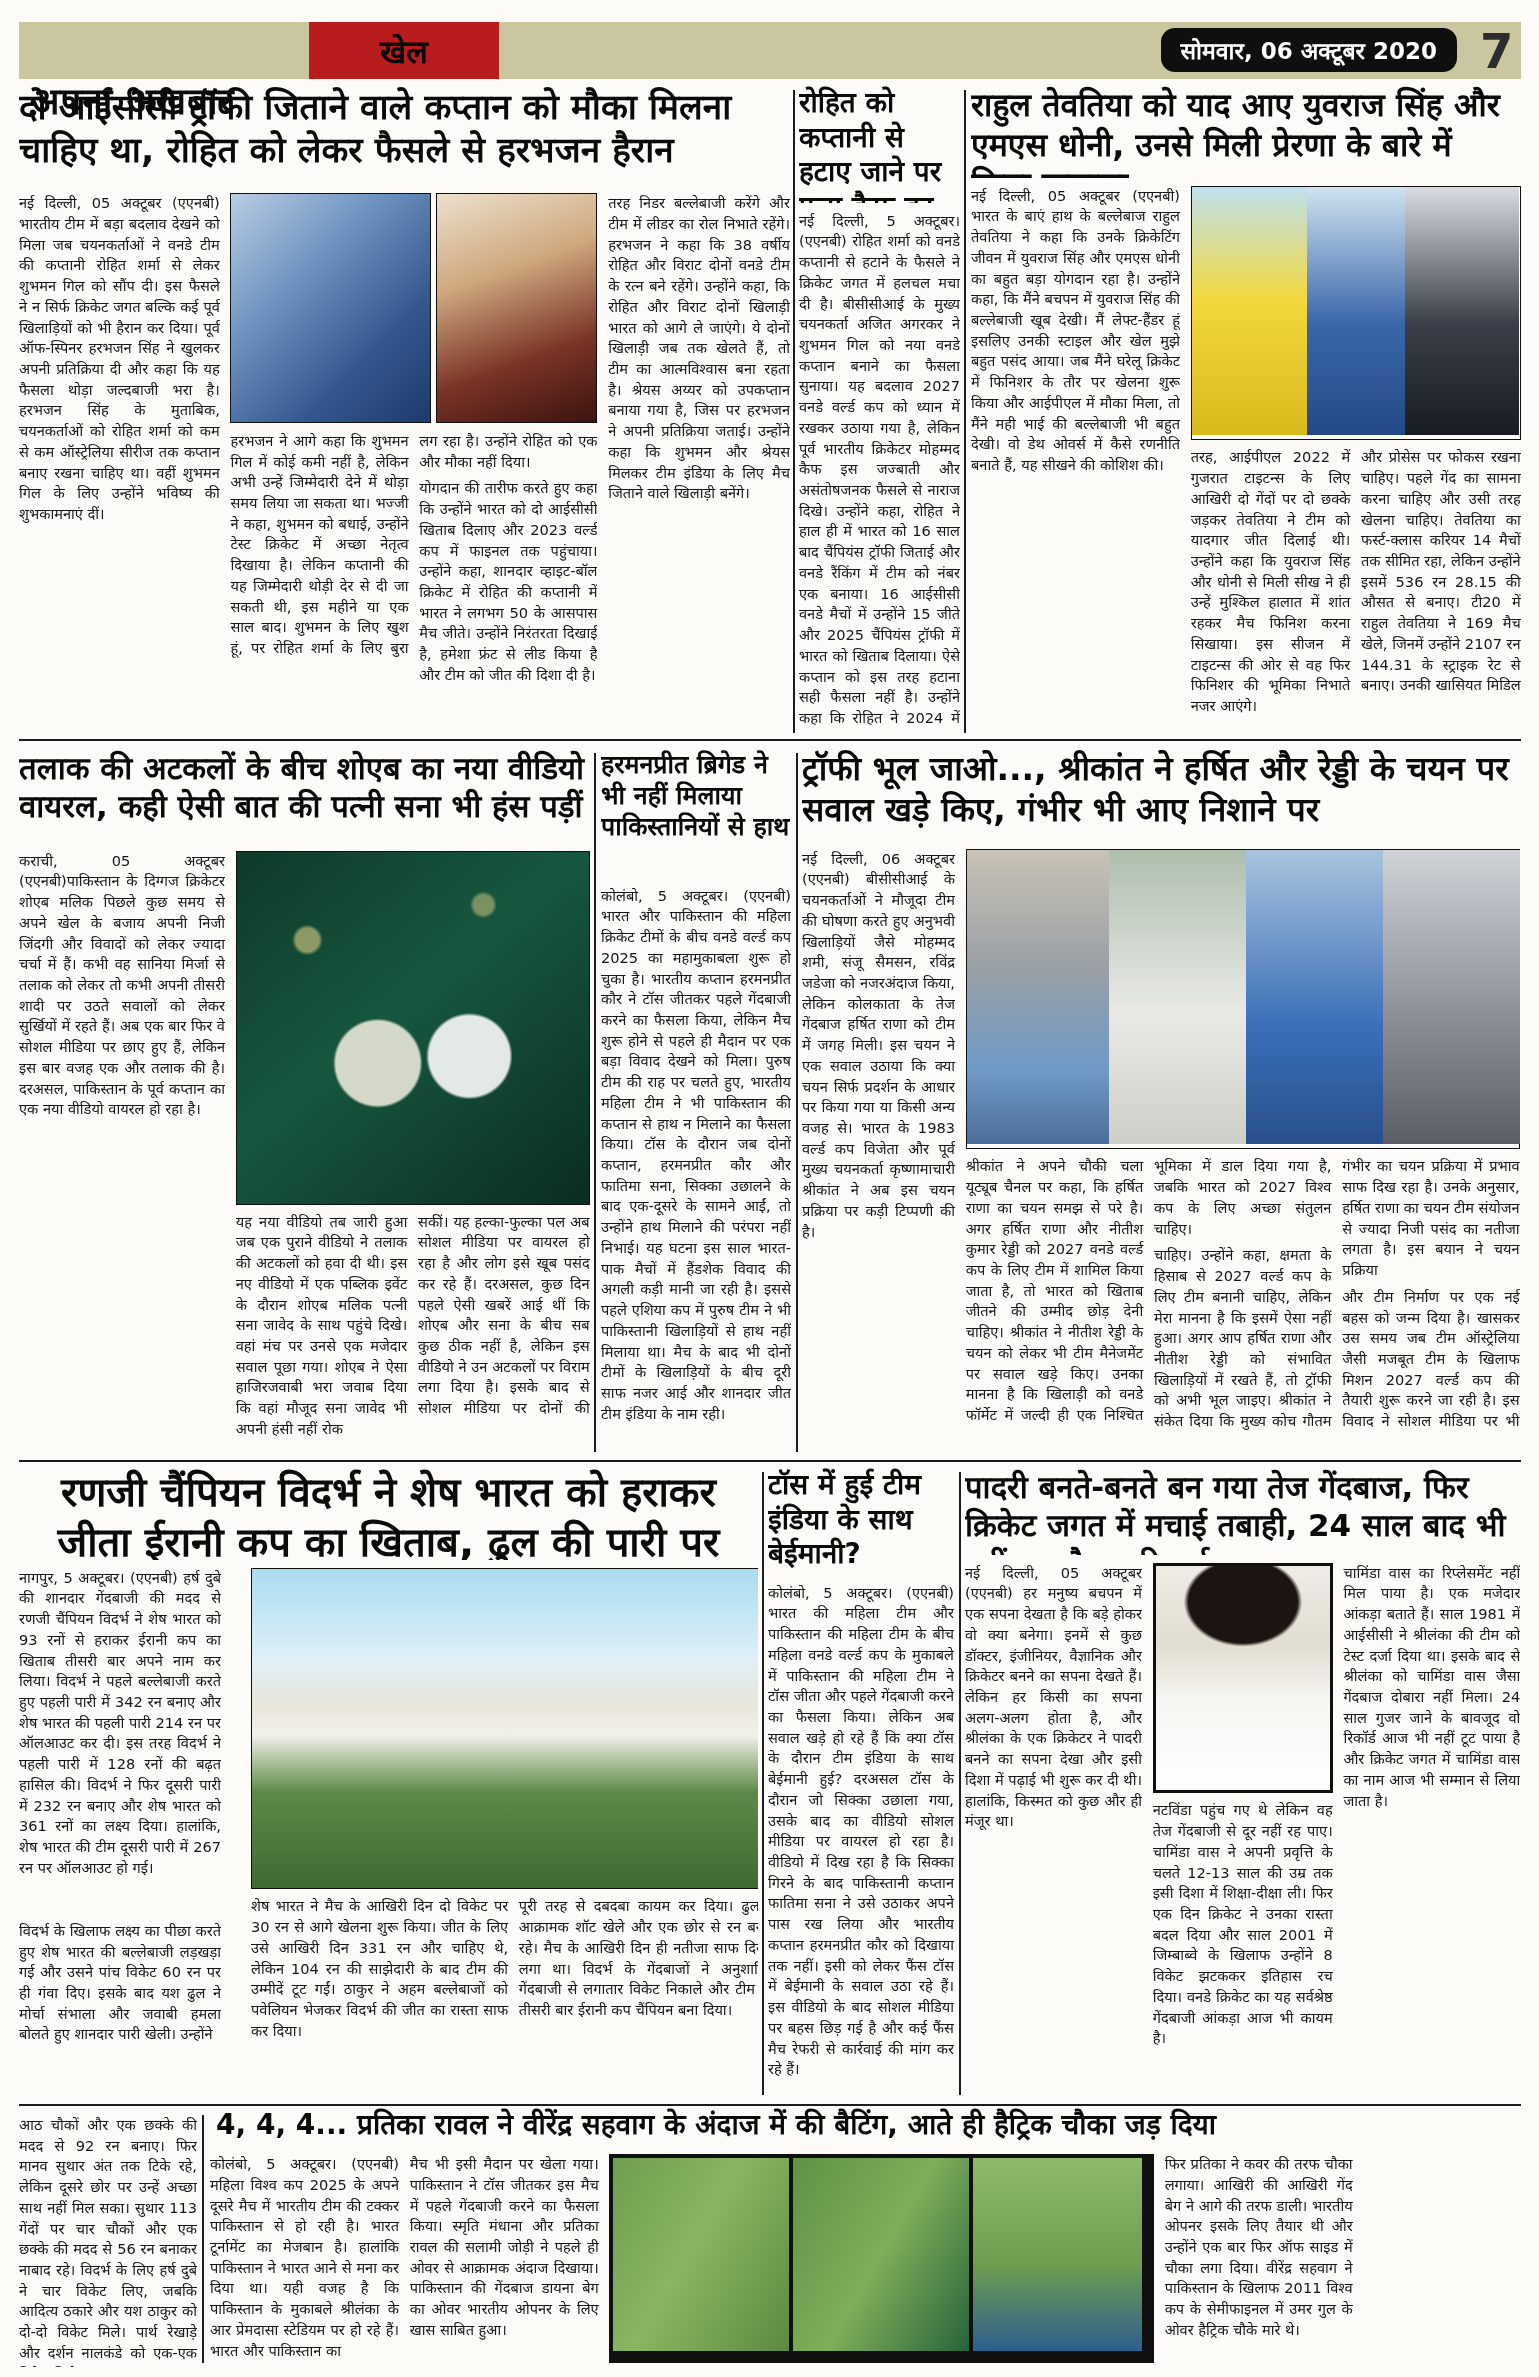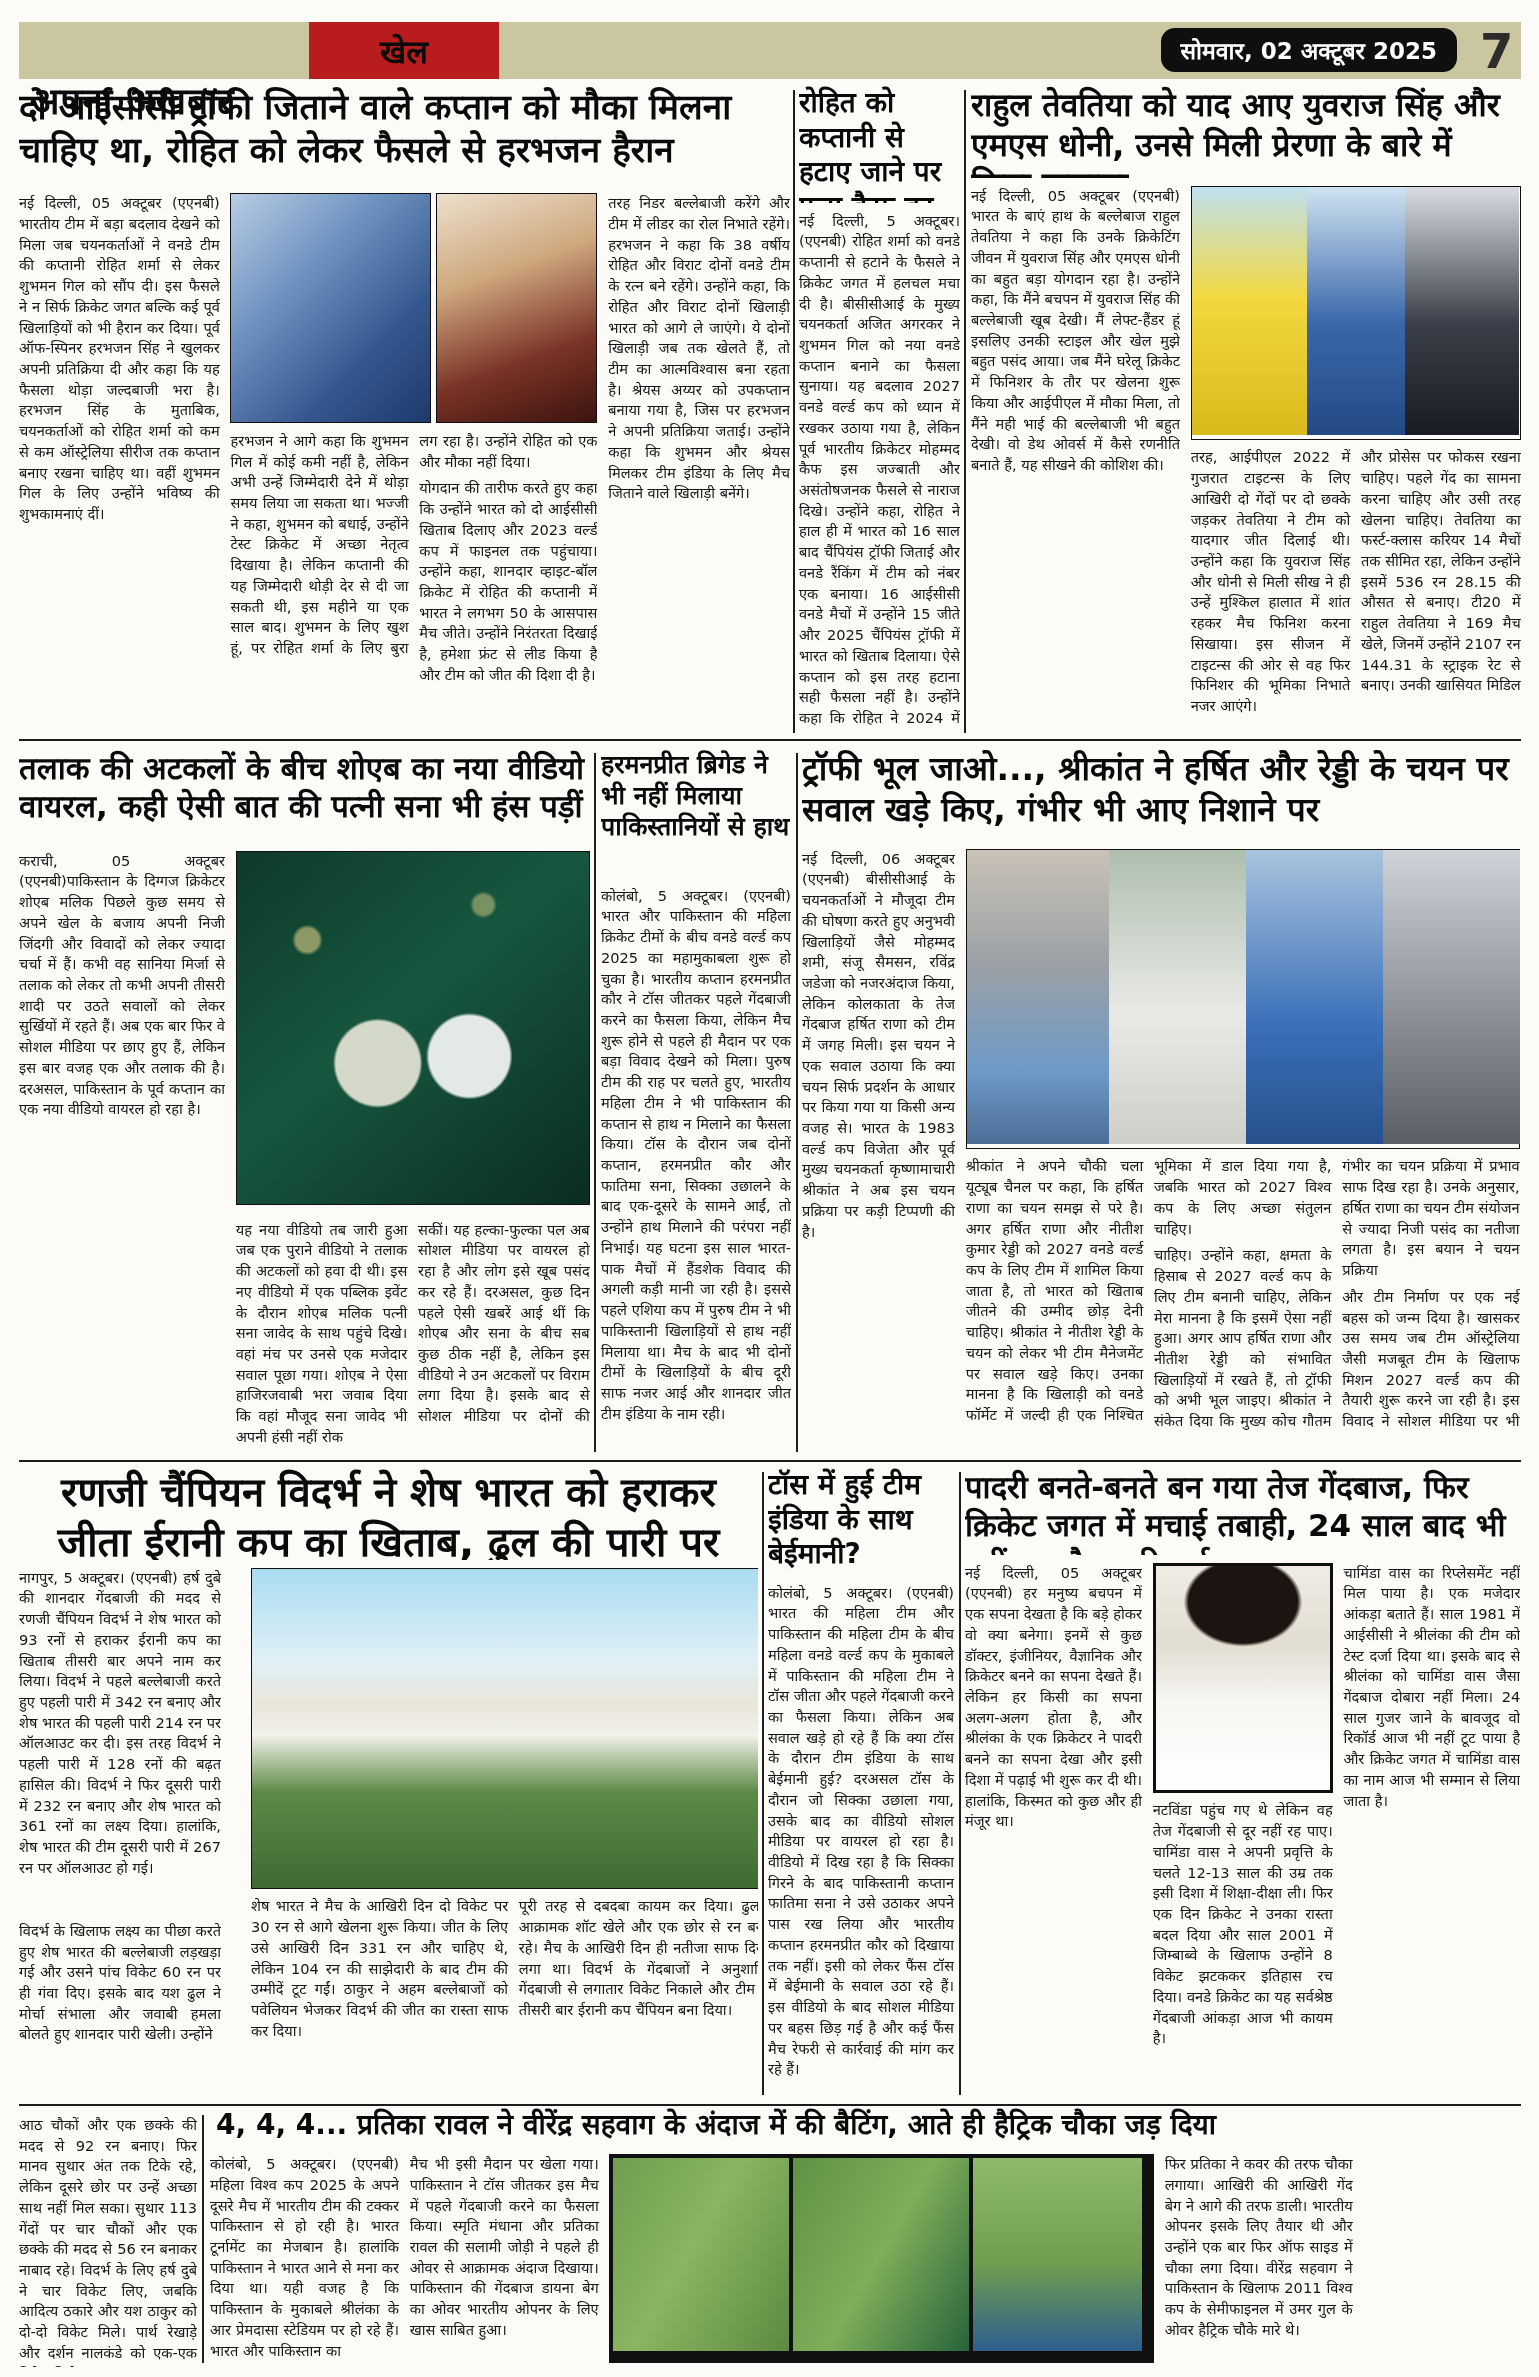--- a/index.html
+++ b/index.html
@@ -50,21 +50,21 @@
   .stills-wrap{background:#101010;padding:3.8px;display:flex;gap:3.8px;flex:none;}
 </style>
 </head>
 <body>
 
 <div class="page">
 
   <div class="masthead">
     <div class="brand">अपना अखबार</div>
     <div class="section-box">खेल</div>
-    <div class="date-pill">सोमवार, 02 अक्टूबर 2025</div>
+    <div class="date-pill">सोमवार, 06 अक्टूबर 2020</div>
     <div class="page-num">7</div>
   </div>
 
   <div class="art" style="left:19px;top:86px;width:771px;height:648px;">
     <div class="hl" style="font-size:35px;height:98px;overflow:hidden;">दो आईसीसी ट्रॉफी जिताने वाले कप्तान को मौका मिलना चाहिए था, रोहित को लेकर फैसले से हरभजन हैरान</div>
     <div class="row" style="margin-top:9.2px;height:537px;">
       <div class="col" style="width:201px;height:537px;">नई दिल्ली, 05 अक्टूबर (एएनबी) भारतीय टीम में बड़ा बदलाव देखने को मिला जब चयनकर्ताओं ने वनडे टीम की कप्तानी रोहित शर्मा से लेकर शुभमन गिल को सौंप दी। इस फैसले ने न सिर्फ क्रिकेट जगत बल्कि कई पूर्व खिलाड़ियों को भी हैरान कर दिया। पूर्व ऑफ-स्पिनर हरभजन सिंह ने खुलकर अपनी प्रतिक्रिया दी और कहा कि यह फैसला थोड़ा जल्दबाजी भरा है। हरभजन सिंह के मुताबिक, चयनकर्ताओं को रोहित शर्मा को कम से कम ऑस्ट्रेलिया सीरीज तक कप्तान बनाए रखना चाहिए था। वहीं शुभमन गिल के लिए उन्होंने भविष्य की शुभकामनाएं दीं।</div>
       <div style="width:367px;flex:none;">
         <div class="ph-row" style="height:230px;gap:4.6px;">
           <div class="ph ph-rohit-gill" style="width:201px;height:230px;"></div>
@@ -105,21 +105,21 @@
   <div class="vrule" style="left:793px;top:90px;height:643px;"></div>
   <div class="vrule" style="left:964px;top:90px;height:643px;"></div>
   <div class="hrule" style="left:19px;top:739px;width:1502px;"></div>
 
   <div class="art" style="left:19px;top:749px;width:571px;height:707px;">
     <div class="hl" style="font-size:31px;height:94px;overflow:hidden;">तलाक की अटकलों के बीच शोएब का नया वीडियो वायरल, कही ऐसी बात की पत्नी सना भी हंस पड़ीं</div>
     <div class="row" style="margin-top:7.7px;height:598px;">
       <div class="col" style="width:206px;height:598px;">कराची, 05 अक्टूबर (एएनबी)पाकिस्तान के दिग्गज क्रिकेटर शोएब मलिक पिछले कुछ समय से अपने खेल के बजाय अपनी निजी जिंदगी और विवादों को लेकर ज्यादा चर्चा में हैं। कभी वह सानिया मिर्जा से तलाक को लेकर तो कभी अपनी तीसरी शादी पर उठते सवालों को लेकर सुर्खियों में रहते हैं। अब एक बार फिर वे सोशल मीडिया पर छाए हुए हैं, लेकिन इस बार वजह एक और तलाक की है। दरअसल, पाकिस्तान के पूर्व कप्तान का एक नया वीडियो वायरल हो रहा है।</div>
       <div style="width:354px;flex:none;">
         <div class="ph ph-wedding" style="width:354px;height:354px;"></div>
-        <div class="col cols2" style="margin-top:15px;height:230px;">
+        <div class="col cols2" style="margin-top:7px;height:230px;">
           <span>यह नया वीडियो तब जारी हुआ जब एक पुराने वीडियो ने तलाक की अटकलों को हवा दी थी। इस नए वीडियो में एक पब्लिक इवेंट के दौरान शोएब मलिक पत्नी सना जावेद के साथ पहुंचे दिखे। वहां मंच पर उनसे एक मजेदार सवाल पूछा गया। शोएब ने ऐसा हाजिरजवाबी भरा जवाब दिया कि वहां मौजूद सना जावेद भी अपनी हंसी नहीं रोक</span>
           <span style="display:block;margin-top:6.1px;">सकीं। यह हल्का-फुल्का पल अब सोशल मीडिया पर वायरल हो रहा है और लोग इसे खूब पसंद कर रहे हैं। दरअसल, कुछ दिन पहले ऐसी खबरें आई थीं कि शोएब और सना के बीच सब कुछ ठीक नहीं है, लेकिन इस वीडियो ने उन अटकलों पर विराम लगा दिया है। इसके बाद से सोशल मीडिया पर दोनों की जोड़ी की केमिस्ट्री की खूब तारीफ हो रही है।</span>
         </div>
       </div>
     </div>
   </div>
 
   <div class="art" style="left:601px;top:749px;width:190px;height:707px;">
     <div class="hl" style="font-size:25px;height:129px;overflow:hidden;">हरमनप्रीत ब्रिगेड ने भी नहीं मिलाया पाकिस्तानियों से हाथ</div>
     <div class="col" style="margin-top:7.7px;height:566px;">कोलंबो, 5 अक्टूबर। (एएनबी) भारत और पाकिस्तान की महिला क्रिकेट टीमों के बीच वनडे वर्ल्ड कप 2025 का महामुकाबला शुरू हो चुका है। भारतीय कप्तान हरमनप्रीत कौर ने टॉस जीतकर पहले गेंदबाजी करने का फैसला किया, लेकिन मैच शुरू होने से पहले ही मैदान पर एक बड़ा विवाद देखने को मिला। पुरुष टीम की राह पर चलते हुए, भारतीय महिला टीम ने भी पाकिस्तान की कप्तान से हाथ न मिलाने का फैसला किया। टॉस के दौरान जब दोनों कप्तान, हरमनप्रीत कौर और फातिमा सना, सिक्का उछालने के बाद एक-दूसरे के सामने आईं, तो उन्होंने हाथ मिलाने की परंपरा नहीं निभाई। यह घटना इस साल भारत-पाक मैचों में हैंडशेक विवाद की अगली कड़ी मानी जा रही है। इससे पहले एशिया कप में पुरुष टीम ने भी पाकिस्तानी खिलाड़ियों से हाथ नहीं मिलाया था। मैच के बाद भी दोनों टीमों के खिलाड़ियों के बीच दूरी साफ नजर आई और शानदार जीत टीम इंडिया के नाम रही।</div>

